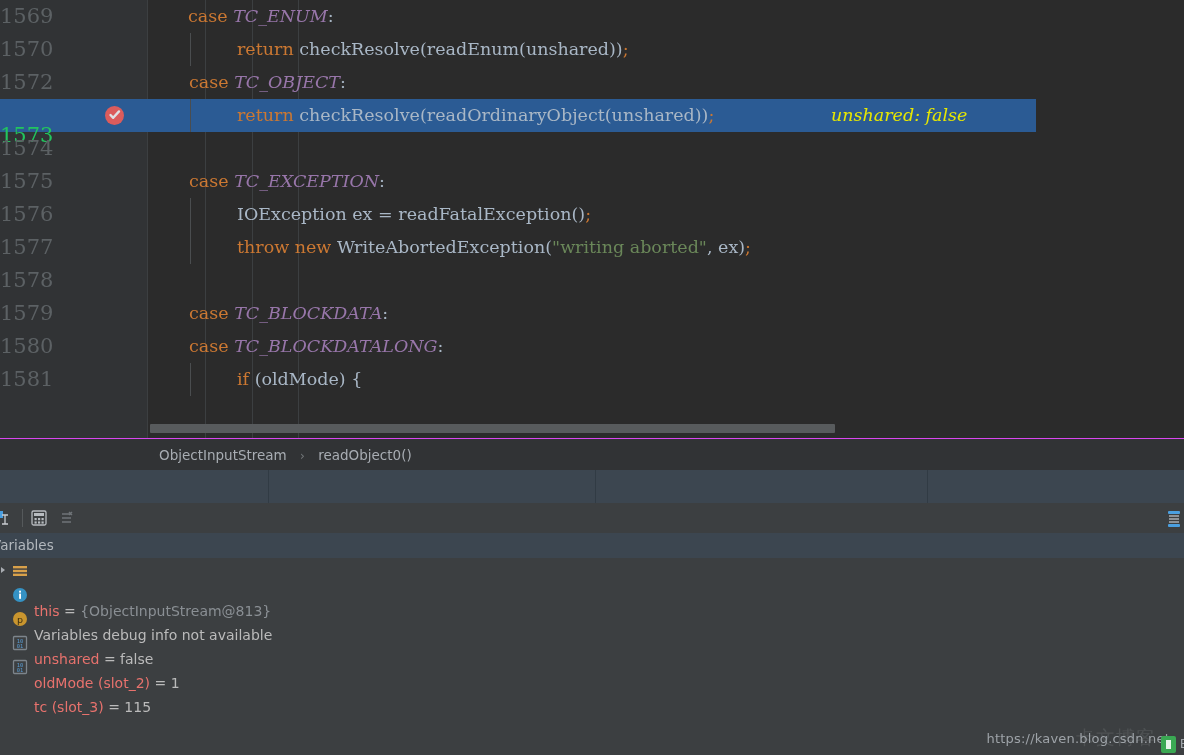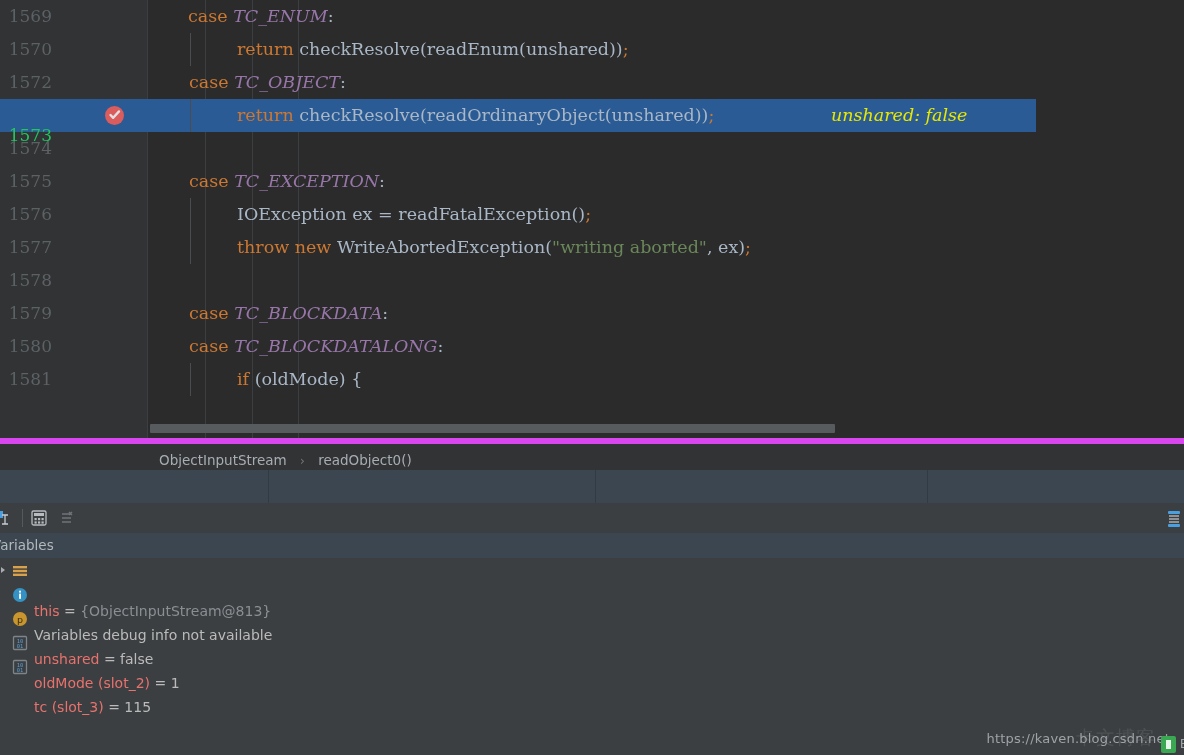--- a/index.html
+++ b/index.html
@@ -29,21 +29,21 @@
   .row {
     position: relative; height: 33px; line-height: 33px; white-space: pre;
   }
   .row.current .code-bg {
     position: absolute; left: 0; top: 0; width: 1036px; height: 33px;
     background: #2b5b94;
   }
   .lineno {
     position: absolute; left: 0; width: 52px; text-align: right;
     font-family: "DejaVu Serif", serif;
-    font-size: 17px; color: #5c6164; height: 33px; line-height: 33px;
+    font-size: 21px; color: #5c6164; height: 33px; line-height: 33px;
   }
   .lineno.active { color: #22c55e; margin-top: 20px; }
   .bp {
     position: absolute; left: 105px; top: 7px;
     width: 19px; height: 19px; border-radius: 50%;
     background: #db5c5c;
   }
   .bp svg { position: absolute; left: 3px; top: 2px; }
 
   .codetext {
@@ -66,21 +66,21 @@
     background: transparent;
   }
   .hscroll-thumb {
     position: absolute; left: 2px; top: 0; width: 685px; height: 9px;
     background: #585b5d; border-radius: 1px;
   }
 
   
   .breadcrumb-bar {
     position: absolute; left: 0; top: 438px; width: 1184px; height: 32px;
-    background: #313335; border-top: 6px solid #d946ef;
+    background: #313335; border-top: 1px solid #d946ef;
   }
   .breadcrumb {
     position: absolute; left: 159px; top: 0; height: 32px; line-height: 32px;
     font-size: 13.5px; color: #a8adb3;
   }
   .bc-sep { color: #75797c; padding: 0 9px; font-size: 12px; }
 
   
   .tabstrip {
     position: absolute; left: 0; top: 470px; width: 1184px; height: 33px;

